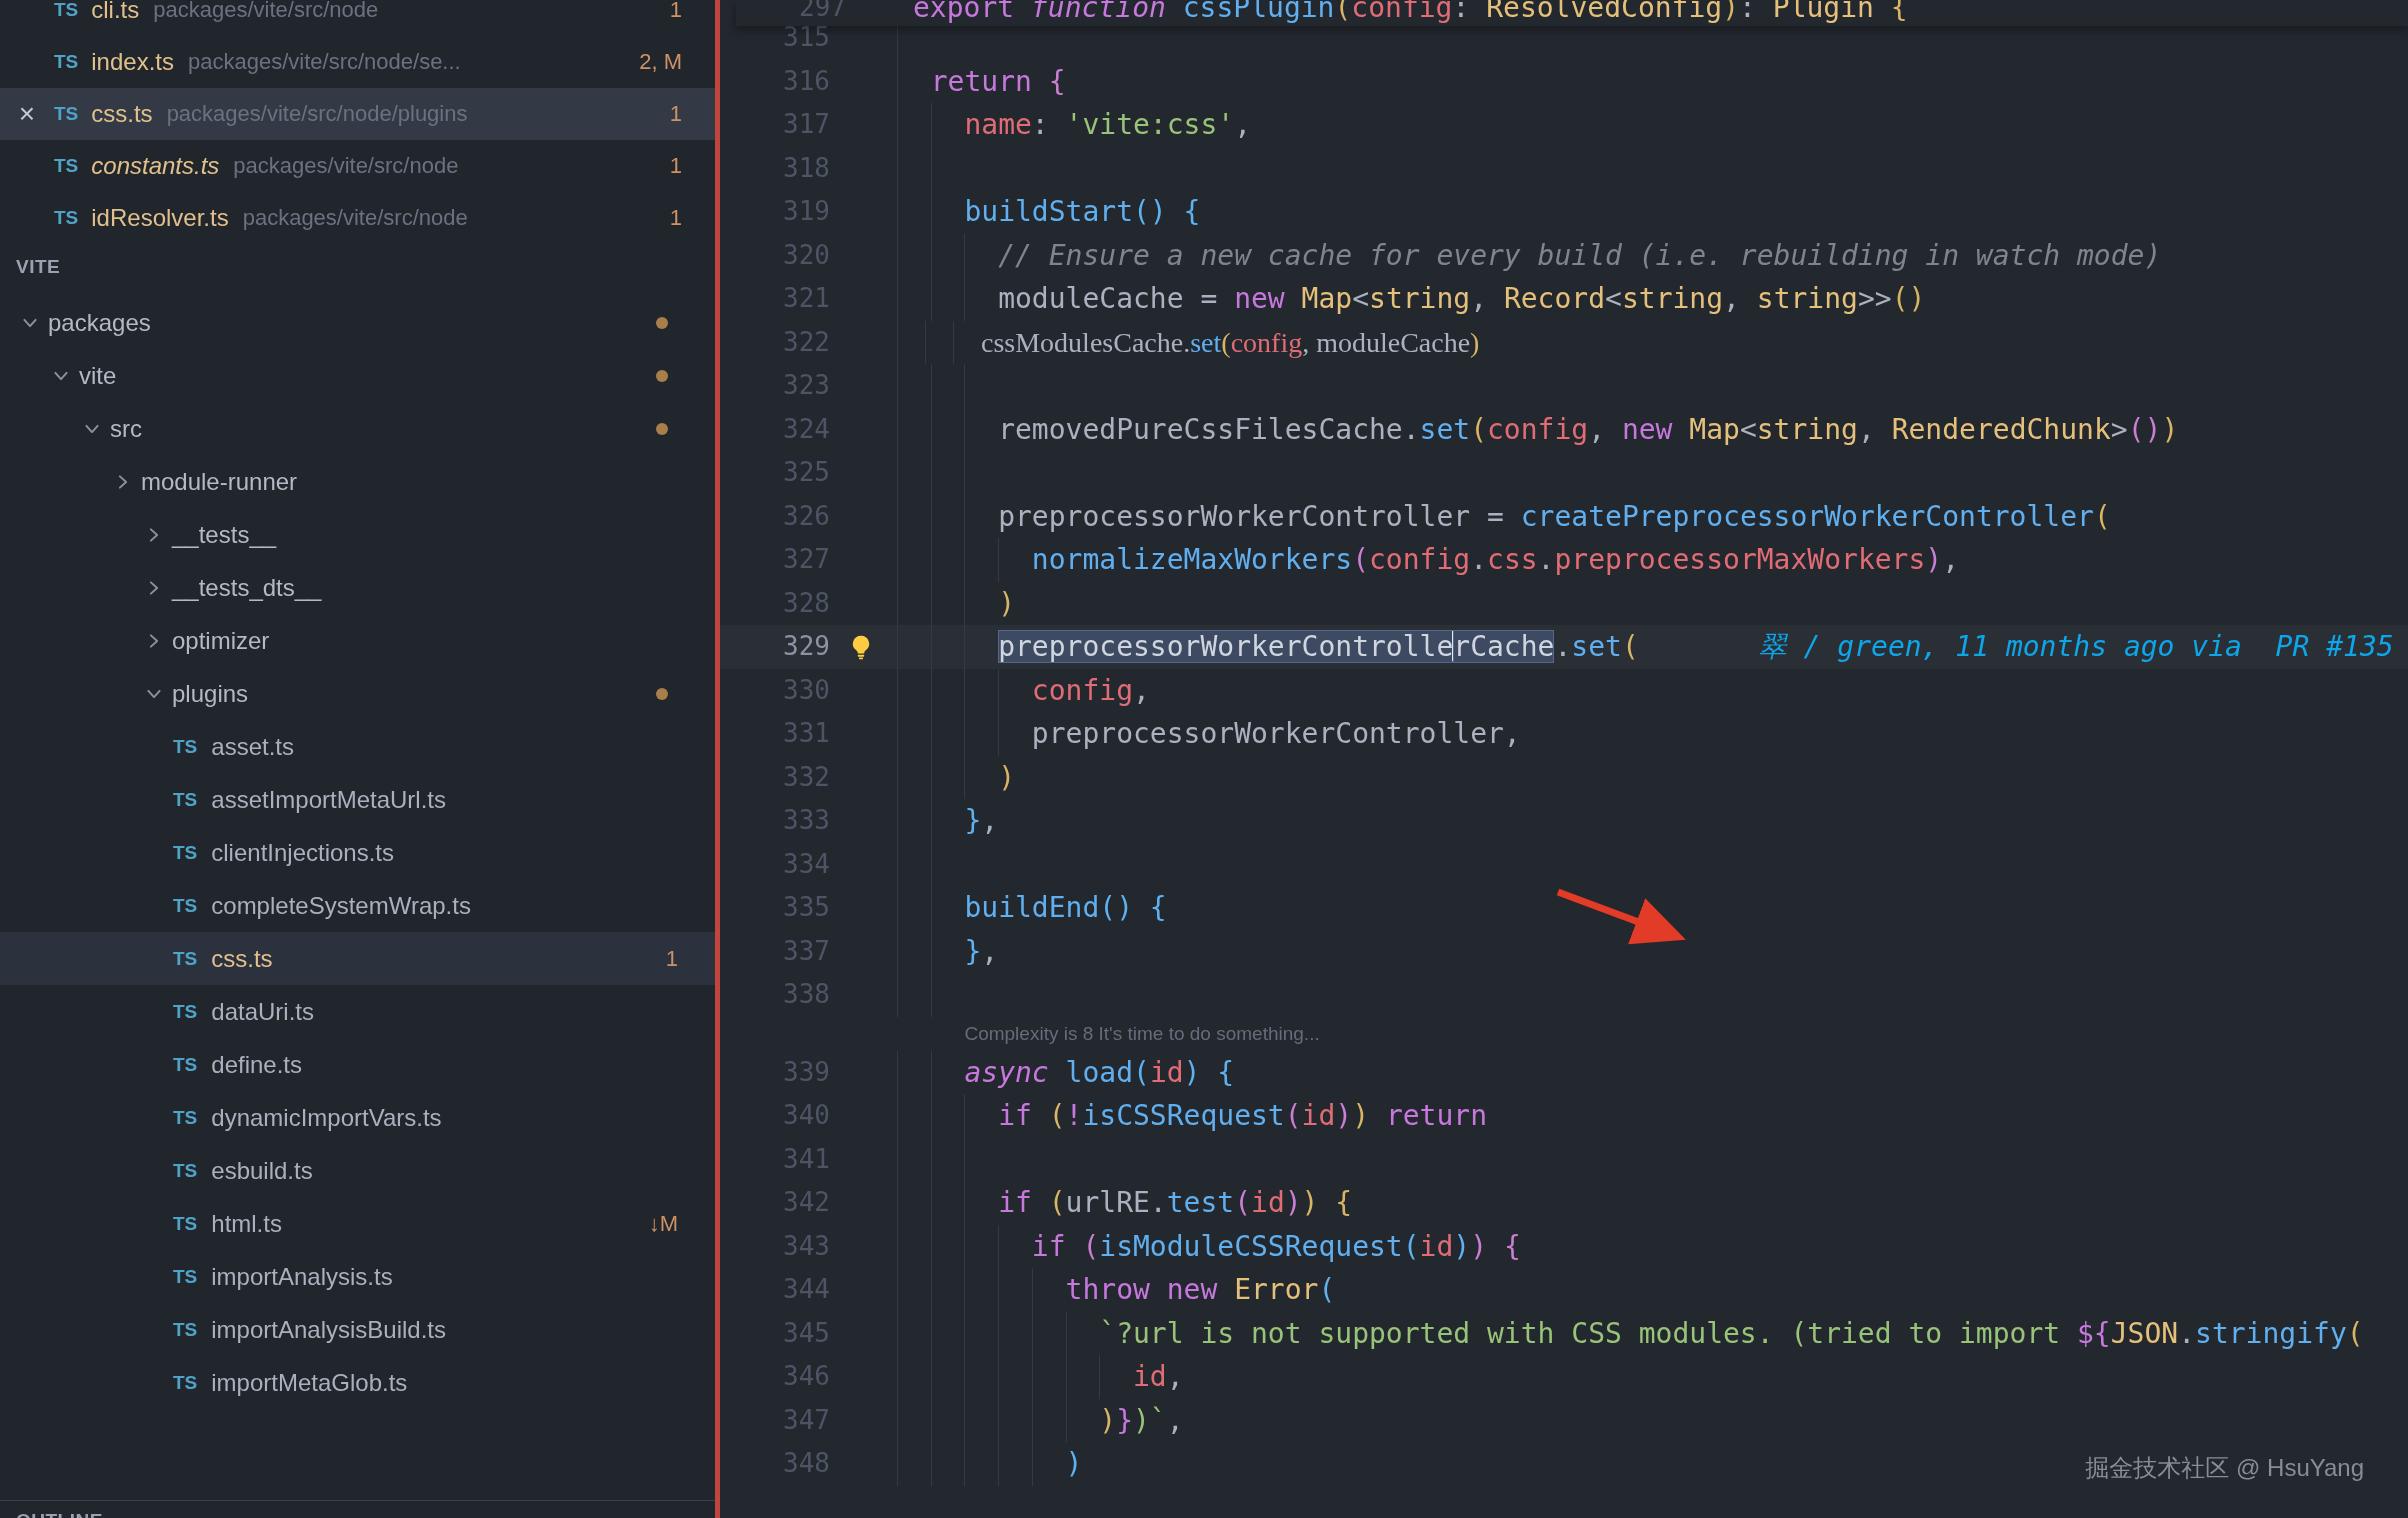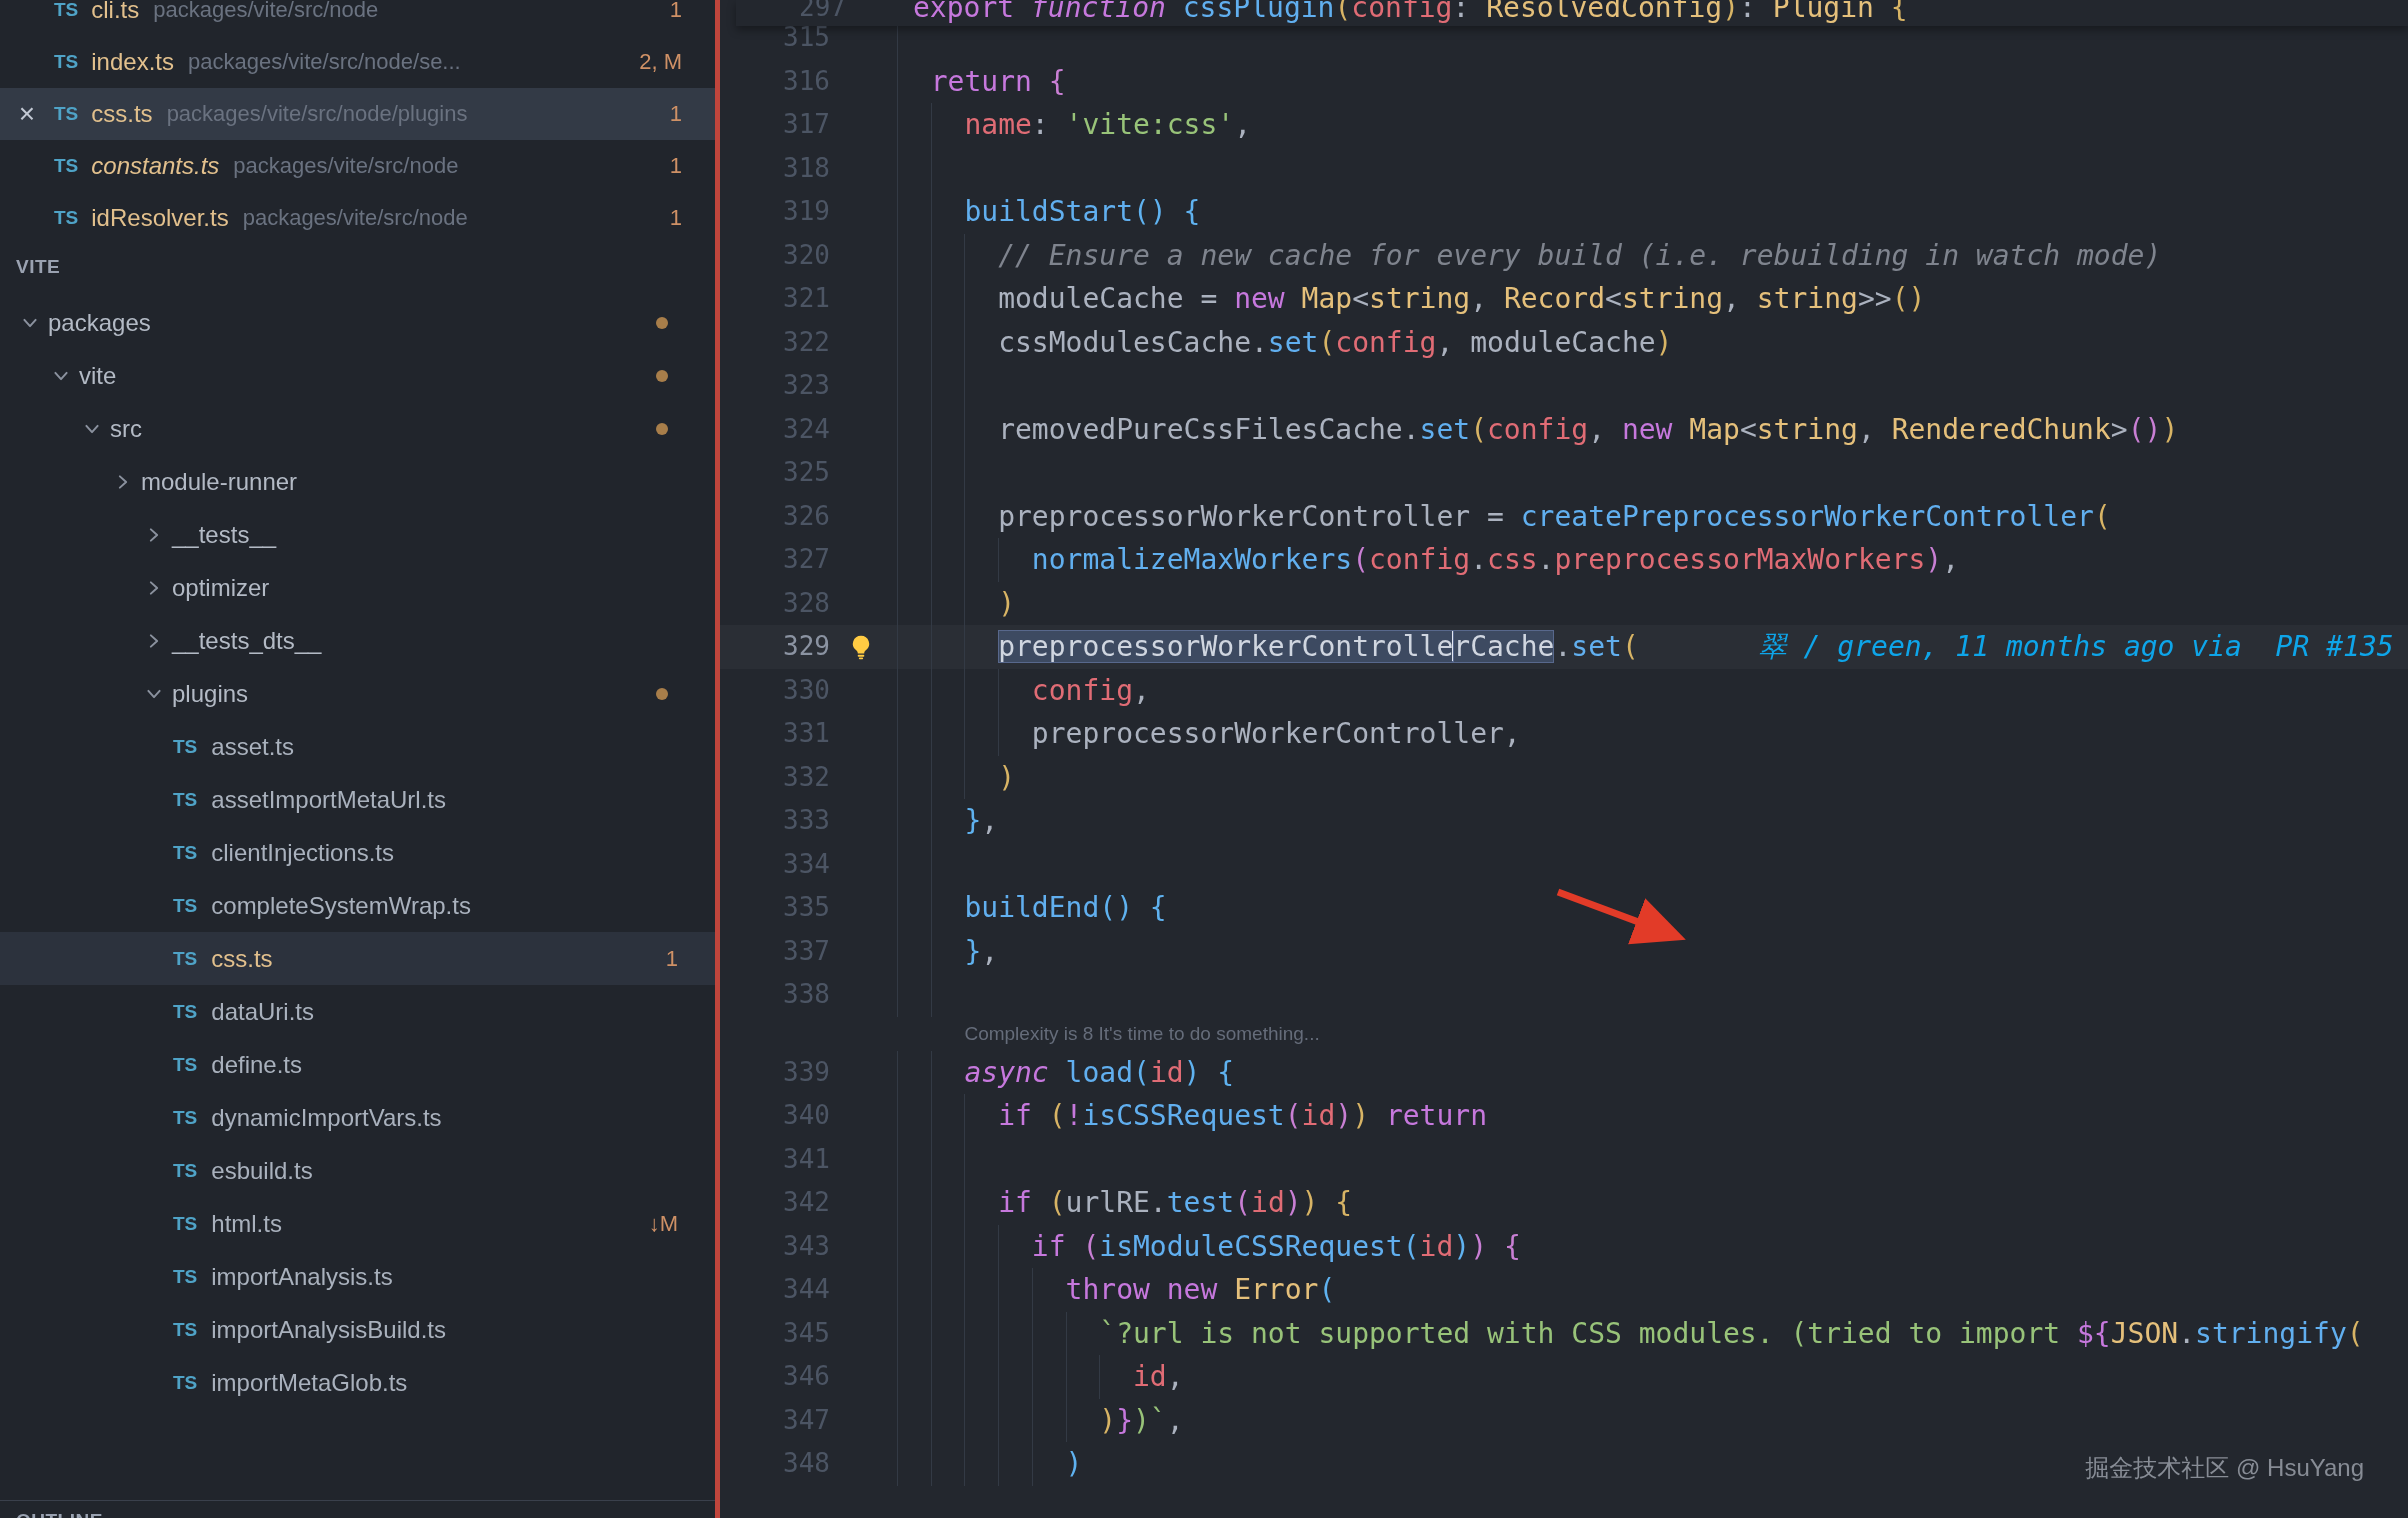--- a/index.html
+++ b/index.html
@@ -159,29 +159,29 @@
             </svg>
           </span>
           <span class="tree-label">__tests__</span>
         </div>
         <div class="tree-row" style="padding-left: 136px;">
           <span class="chev">
             <svg width="20" height="20" viewBox="0 0 16 16">
               <path d="M5.5 3.5l5 4.5-5 4.5" stroke="#8a919e" stroke-width="1.6" fill="none" stroke-linecap="round" stroke-linejoin="round"></path>
             </svg>
           </span>
-          <span class="tree-label">optimizer</span>
+          <span class="tree-label">__tests_dts__</span>
         </div>
         <div class="tree-row" style="padding-left: 136px;">
           <span class="chev">
             <svg width="20" height="20" viewBox="0 0 16 16">
               <path d="M5.5 3.5l5 4.5-5 4.5" stroke="#8a919e" stroke-width="1.6" fill="none" stroke-linecap="round" stroke-linejoin="round"></path>
             </svg>
           </span>
-          <span class="tree-label">__tests_dts__</span>
+          <span class="tree-label">optimizer</span>
         </div>
         <div class="tree-row" style="padding-left: 136px;">
           <span class="chev open">
             <svg width="20" height="20" viewBox="0 0 16 16">
               <path d="M5.5 3.5l5 4.5-5 4.5" stroke="#8a919e" stroke-width="1.6" fill="none" stroke-linecap="round" stroke-linejoin="round"></path>
             </svg>
           </span>
           <span class="tree-label">plugins</span>
           <span class="dot"></span>
         </div>
@@ -278,21 +278,21 @@
           <div class="code" style="padding-left: 6ch;"><div class="guide" style="left: 0ch;"></div><div class="guide" style="left: 2ch;"></div><div class="guide" style="left: 4ch;"></div><span class="tk-com">// Ensure a new cache for every build (i.e. rebuilding in watch mode)</span></div>
         </div>
         <div class="line">
           <div class="gut">321</div>
           <div class="bulbcell"></div>
           <div class="code" style="padding-left: 6ch;"><div class="guide" style="left: 0ch;"></div><div class="guide" style="left: 2ch;"></div><div class="guide" style="left: 4ch;"></div><span class="tk-base">moduleCache = </span><span class="tk-kw">new</span><span class="tk-base"> </span><span class="tk-type">Map</span><span class="tk-base">&lt;</span><span class="tk-type">string</span><span class="tk-base">, </span><span class="tk-type">Record</span><span class="tk-base">&lt;</span><span class="tk-type">string</span><span class="tk-base">, </span><span class="tk-type">string</span><span class="tk-base">&gt;&gt;</span><span class="tk-b1">()</span></div>
         </div>
         <div class="line">
           <div class="gut">322</div>
           <div class="bulbcell"></div>
-          <div class="code" style="padding-left: 6ch;"><div class="guide" style="left: 0ch;"></div><div class="guide" style="left: 2ch;"></div><div class="guide" style="left: 4ch;"></div><span class="tk-base">cssModulesCache.</span><span class="tk-fn">set</span><span class="tk-b1">(</span><span class="tk-var">config</span><span class="tk-base">, moduleCache</span><span class="tk-b1">)</span></div>
+          <div class="code" style="padding-left: 6ch; font-family: Liberation Serif, serif;"><div class="guide" style="left: 0ch;"></div><div class="guide" style="left: 2ch;"></div><div class="guide" style="left: 4ch;"></div><span class="tk-base">cssModulesCache.</span><span class="tk-fn">set</span><span class="tk-b1">(</span><span class="tk-var">config</span><span class="tk-base">, moduleCache</span><span class="tk-b1">)</span></div>
         </div>
         <div class="line">
           <div class="gut">323</div>
           <div class="bulbcell"></div>
           <div class="code" style="padding-left: 6ch;"><div class="guide" style="left: 0ch;"></div><div class="guide" style="left: 2ch;"></div><div class="guide" style="left: 4ch;"></div></div>
         </div>
         <div class="line">
           <div class="gut">324</div>
           <div class="bulbcell"></div>
           <div class="code" style="padding-left: 6ch;"><div class="guide" style="left: 0ch;"></div><div class="guide" style="left: 2ch;"></div><div class="guide" style="left: 4ch;"></div><span class="tk-base">removedPureCssFilesCache.</span><span class="tk-fn">set</span><span class="tk-b1">(</span><span class="tk-var">config</span><span class="tk-base">, </span><span class="tk-kw">new</span><span class="tk-base"> </span><span class="tk-type">Map</span><span class="tk-base">&lt;</span><span class="tk-type">string</span><span class="tk-base">, </span><span class="tk-type">RenderedChunk</span><span class="tk-base">&gt;</span><span class="tk-b2">()</span><span class="tk-b1">)</span></div>

